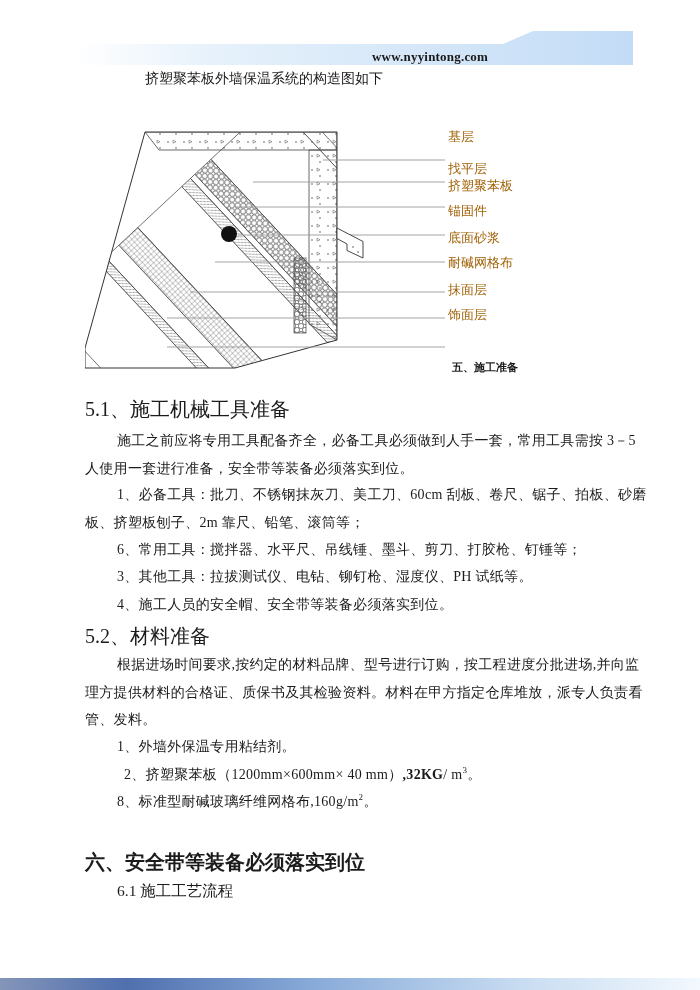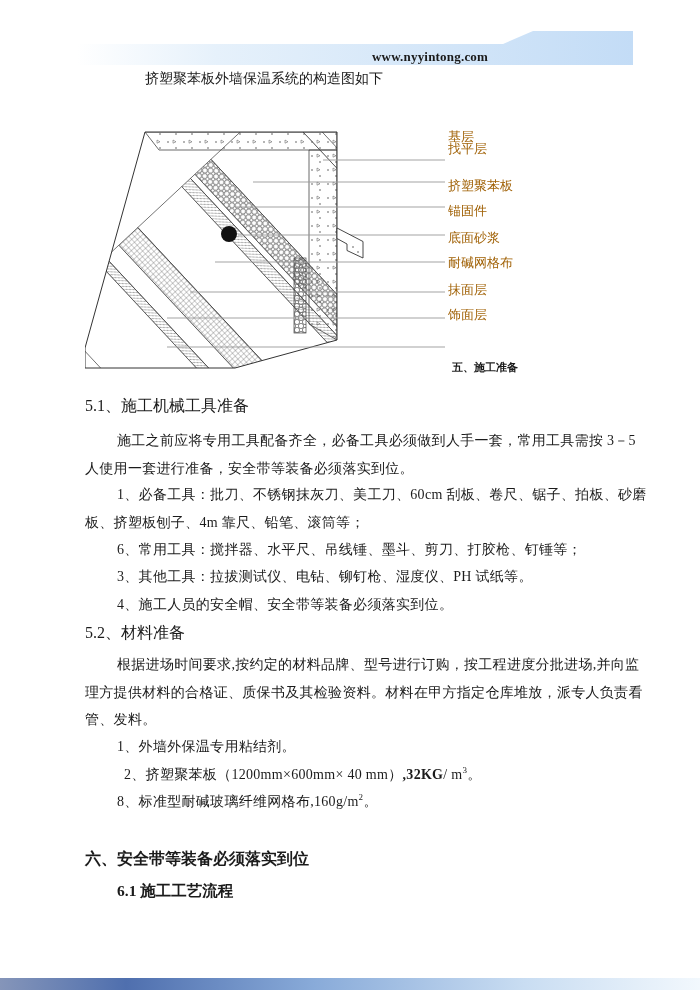--- a/index.html
+++ b/index.html
@@ -3,22 +3,22 @@
 <meta charset="utf-8">
 <style>
   html,body{margin:0;padding:0;background:#fff;}
   body{width:700px;height:990px;position:relative;overflow:hidden;
        font-family:"Liberation Serif","DejaVu Serif",serif;color:#1b1b1b;}
   .abs{position:absolute;white-space:nowrap;}
   .site{font-size:13px;font-weight:600;color:#1a1a1a;letter-spacing:.2px;font-family:Liberation Serif, serif;}
   .doc-title{font-size:14px;}
   .dlabel{font-size:13px;color:#a16207;}
   .h-big{font-size:11px;font-weight:bold;}
-  .h-mid{font-size:16px;}
-  .h-mid2{font-size:15.5px;font-weight:bold;}
+  .h-mid{font-size:20px;}
+  .h-mid2{font-size:15.5px;}
   .bodyline{font-size:14px;letter-spacing:.3px;}
   sup{font-size:9px;}
   .b{font-weight:bold;}
   #footer-bar{position:absolute;left:0;top:978px;width:700px;height:12px;
     background:linear-gradient(90deg,#8595b9 0%,#4f6fae 18%,#89abd9 45%,#c9ddf2 75%,#f2f8fd 100%);}
 </style>
 </head>
 <body>
 
 <svg class="abs" style="left:0;top:0" width="700" height="70">
@@ -92,36 +92,36 @@
   </g>
 
   <path d="M252,118 L278,131.5 L278,148 L262,140.5 L262,134 L252,128.5 Z" fill="#fff" stroke="#333" stroke-width="0.9"></path>
   <circle cx="268" cy="137" r="0.8" fill="#555"></circle>
   <circle cx="273" cy="142" r="0.8" fill="#555"></circle>
 
   <circle cx="144" cy="124" r="8" fill="#111"></circle>
 </svg>
 
 <div class="abs dlabel" style="left:448px;top:128px">基层</div>
-<div class="abs dlabel" style="left:448px;top:140px">找平层</div>
+<div class="abs dlabel" style="left:448px;top:160px">找平层</div>
 <div class="abs dlabel" style="left:448px;top:177px">挤塑聚苯板</div>
 <div class="abs dlabel" style="left:448px;top:202px">锚固件</div>
 <div class="abs dlabel" style="left:448px;top:229px">底面砂浆</div>
 <div class="abs dlabel" style="left:448px;top:254px">耐碱网格布</div>
 <div class="abs dlabel" style="left:448px;top:281px">抹面层</div>
 <div class="abs dlabel" style="left:448px;top:306px">饰面层</div>
 
 <div class="abs h-big" style="left:452px;top:360px">五、施工准备</div>
 
 <div class="abs h-mid" style="left:85px;top:396px">5.1、施工机械工具准备</div>
 
 <div class="abs bodyline" style="left:117px;top:432px">施工之前应将专用工具配备齐全，必备工具必须做到人手一套，常用工具需按 3－5</div>
 <div class="abs bodyline" style="left:85px;top:460px">人使用一套进行准备，安全带等装备必须落实到位。</div>
 <div class="abs bodyline" style="left:117px;top:486px">1、必备工具：批刀、不锈钢抹灰刀、美工刀、60cm 刮板、卷尺、锯子、拍板、砂磨</div>
-<div class="abs bodyline" style="left:85px;top:514px">板、挤塑板刨子、4m 靠尺、铅笔、滚筒等；</div>
+<div class="abs bodyline" style="left:85px;top:514px">板、挤塑板刨子、2m 靠尺、铅笔、滚筒等；</div>
 <div class="abs bodyline" style="left:117px;top:541px">6、常用工具：搅拌器、水平尺、吊线锤、墨斗、剪刀、打胶枪、钉锤等；</div>
 <div class="abs bodyline" style="left:117px;top:568px">3、其他工具：拉拔测试仪、电钻、铆钉枪、湿度仪、PH 试纸等。</div>
 <div class="abs bodyline" style="left:117px;top:596px">4、施工人员的安全帽、安全带等装备必须落实到位。</div>
 
 <div class="abs h-mid" style="left:85px;top:623px">5.2、材料准备</div>
 
 <div class="abs bodyline" style="left:117px;top:656px">根据进场时间要求,按约定的材料品牌、型号进行订购，按工程进度分批进场,并向监</div>
 <div class="abs bodyline" style="left:85px;top:684px">理方提供材料的合格证、质保书及其检验资料。材料在甲方指定仓库堆放，派专人负责看</div>
 <div class="abs bodyline" style="left:85px;top:711px">管、发料。</div>
 <div class="abs bodyline" style="left:117px;top:738px">1、外墙外保温专用粘结剂。</div>

